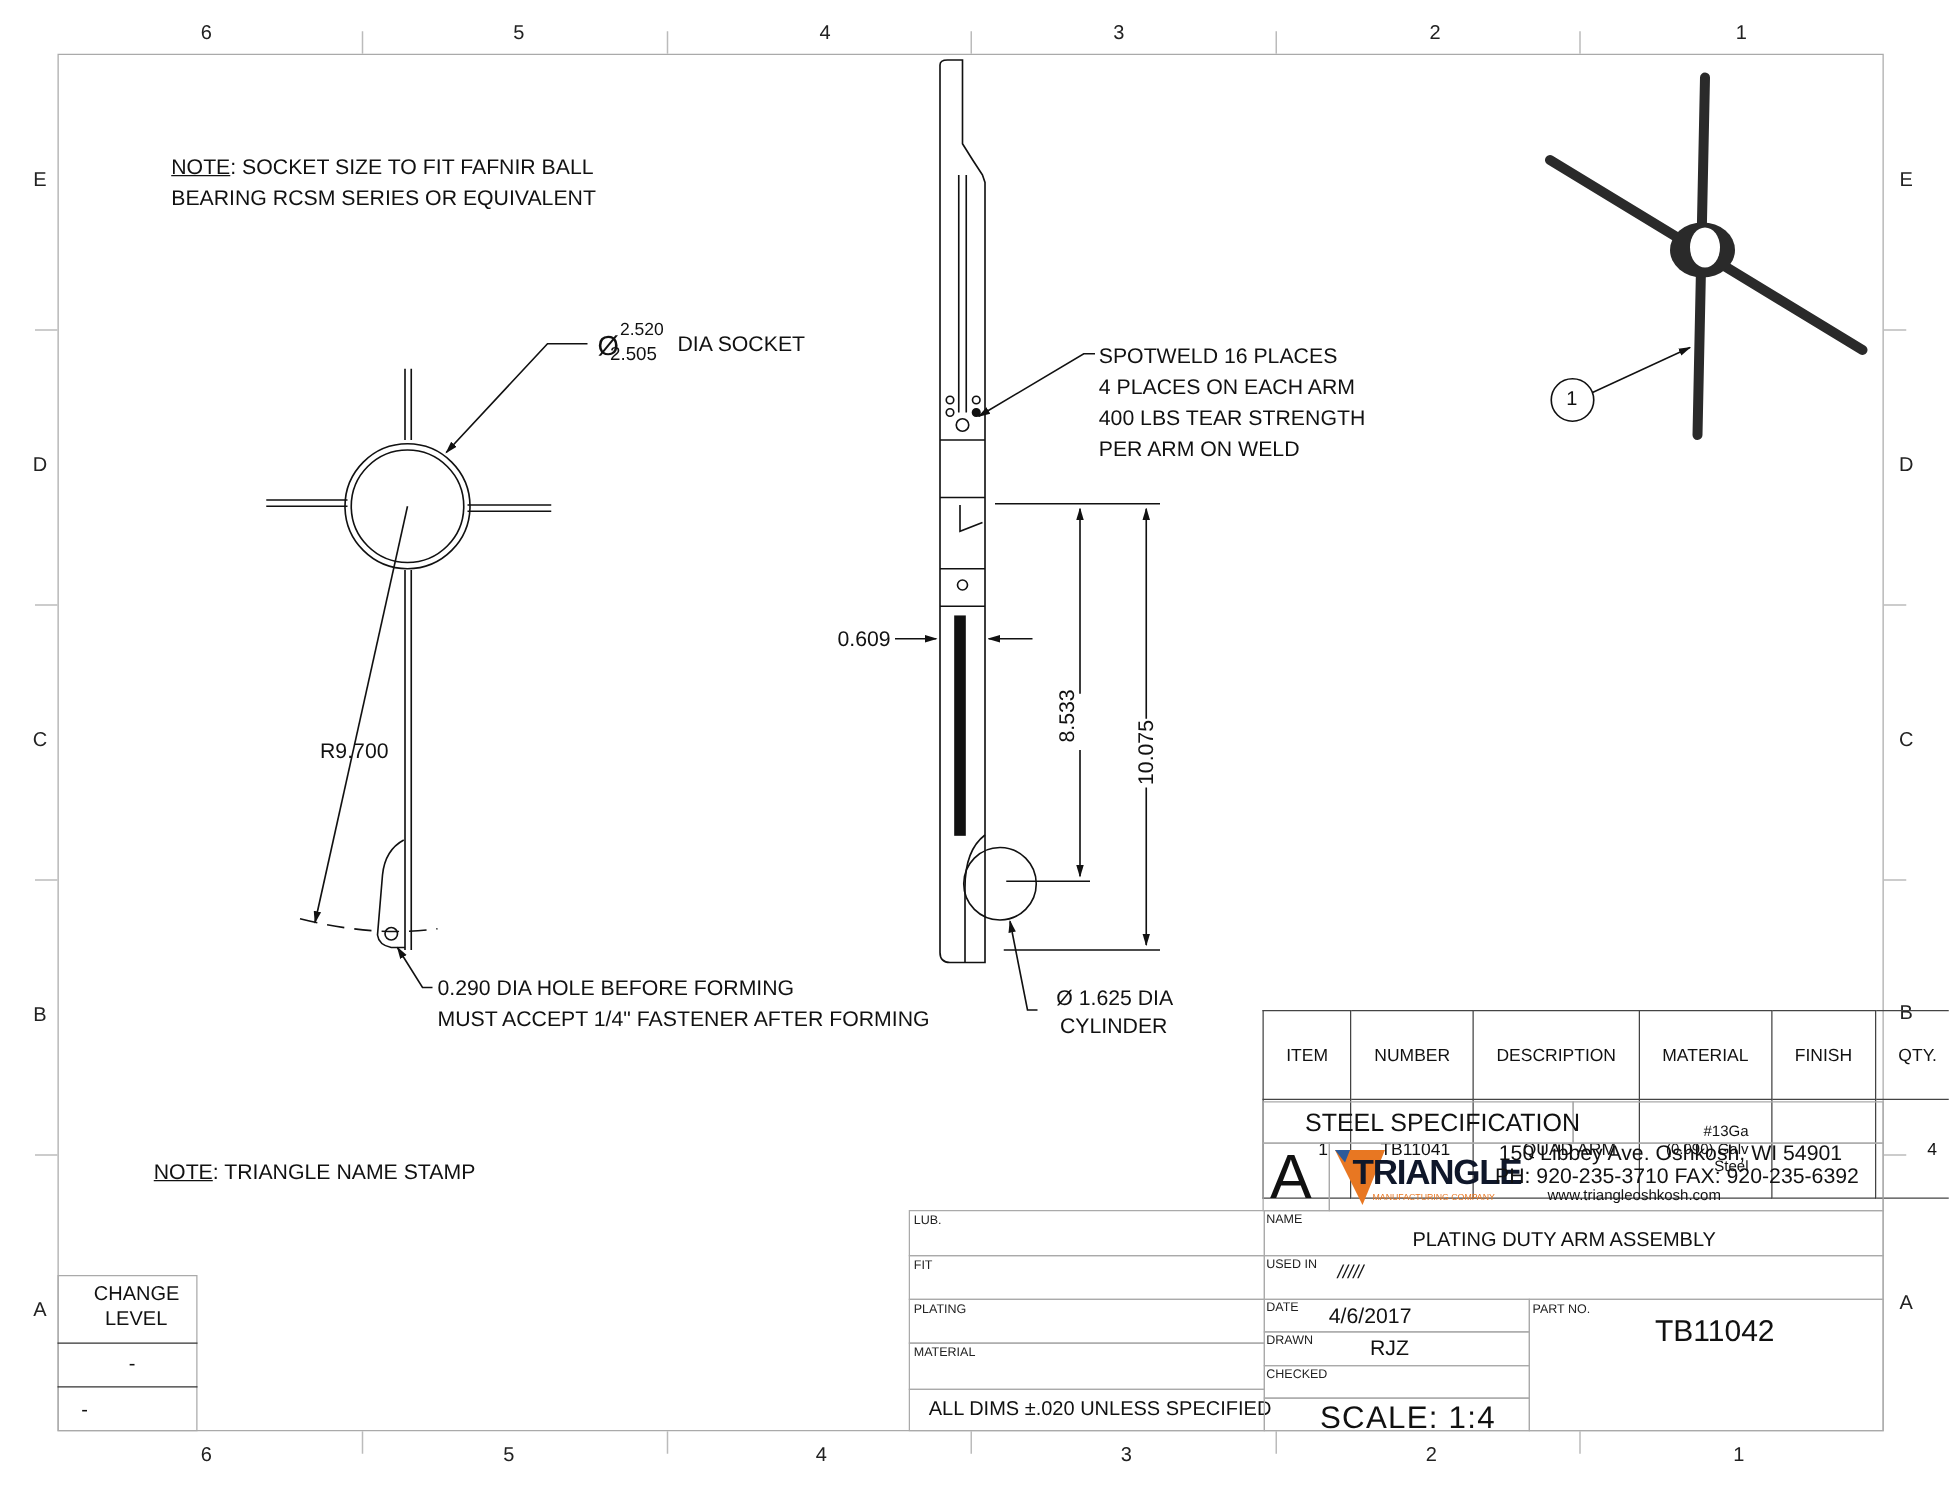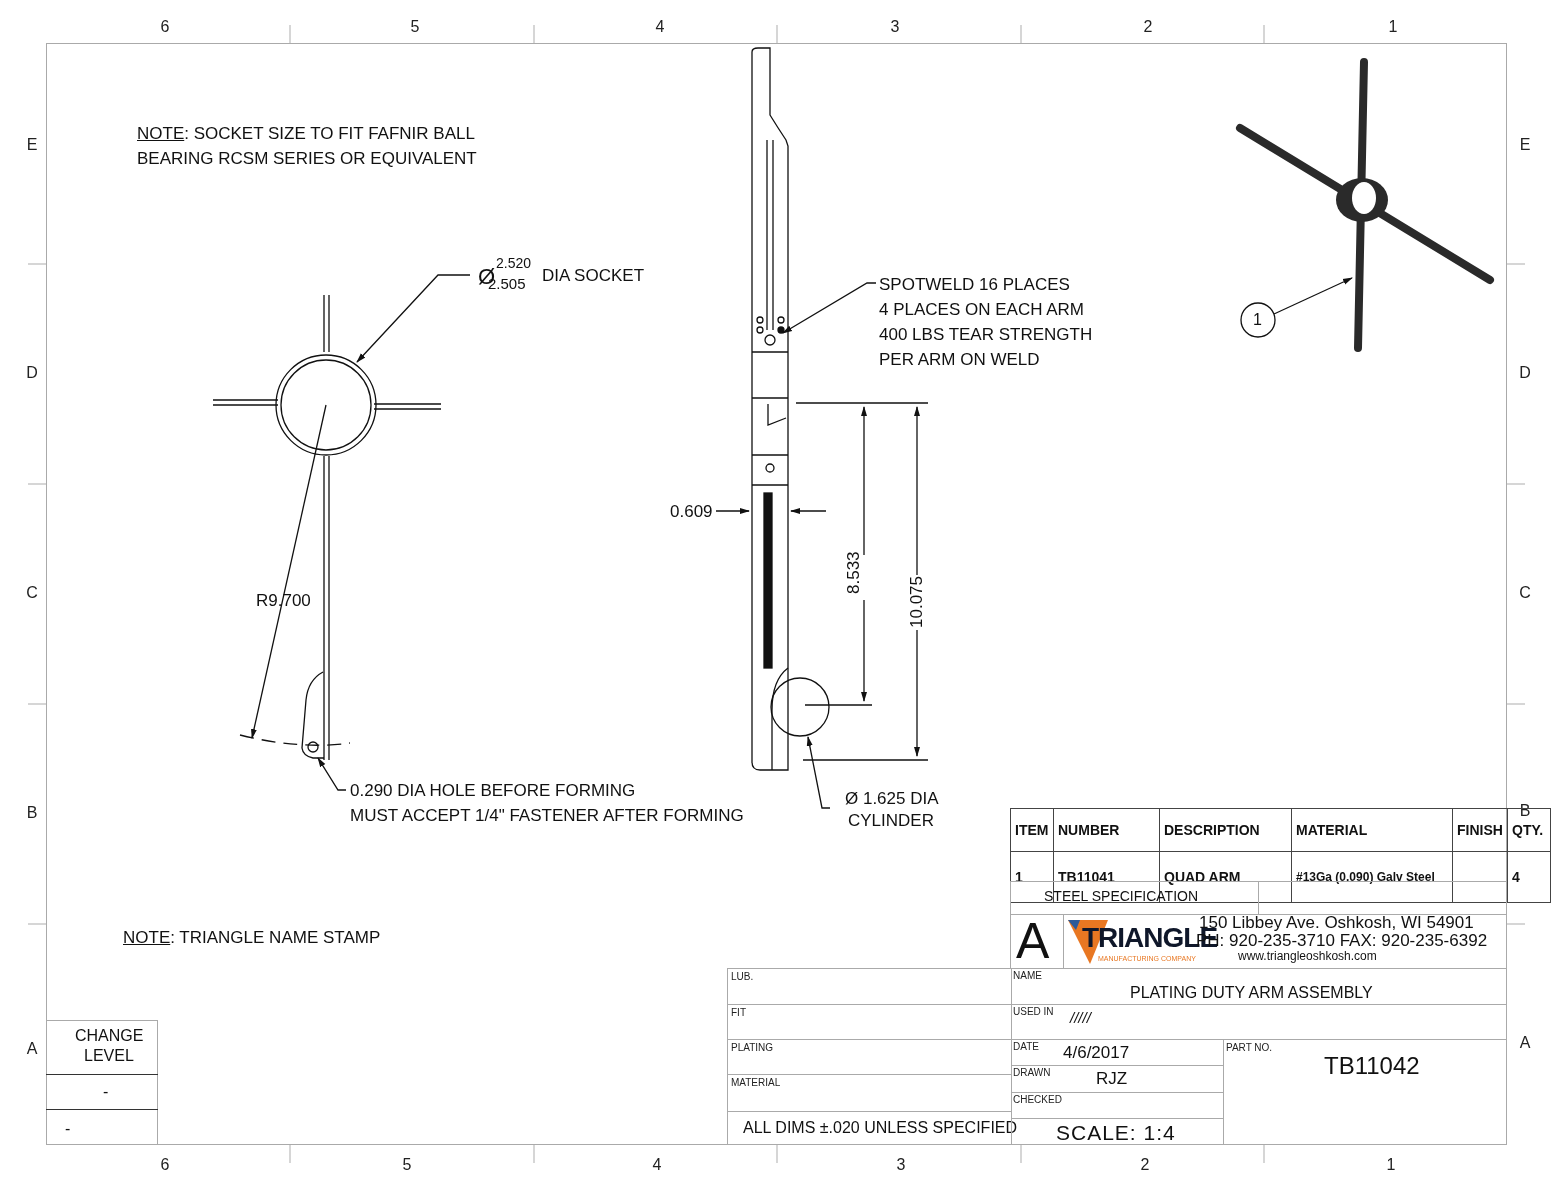--- a/index.html
+++ b/index.html
@@ -2,21 +2,21 @@
 <html><head>
 <meta charset="utf-8">
 <style>
   html,body{margin:0;padding:0;background:#fff;}
   body{width:1559px;height:1200px;position:relative;overflow:hidden;font-family:"Liberation Sans",sans-serif;color:#111;}
   .abs{position:absolute;}
   .zone{position:absolute;font-size:16px;color:#222;text-align:center;width:20px;}
   .t{position:absolute;white-space:nowrap;font-size:17px;line-height:1;}
   .u{text-decoration:underline;}
   table.bom{position:absolute;left:1010px;top:808px;border-collapse:collapse;font-size:14px;}
-  table.bom td{border:1.5px solid #444;text-align:left;height:34px;padding:4px;font-weight:bold;}
+  table.bom td{border:1.5px solid #444;text-align:right;height:34px;padding:18px;}
   table.bom tr.r2 td{height:42px;}
   .cell{position:absolute;border:1.5px solid #aaa;box-sizing:border-box;}
   .lbl{position:absolute;font-size:10px;color:#222;}
 </style>
 </head>
 <body>
 
 <div class="abs" style="left:46px;top:43px;width:1461px;height:1102px;border:1.5px solid #aaa;box-sizing:border-box;"></div>
 
 <svg class="abs" style="left:0;top:0" width="1559" height="1200">
@@ -177,21 +177,21 @@
     <td>QUAD ARM</td>
     <td style="font-size:12px">#13Ga (0.090) Galv Steel</td>
     <td></td>
     <td>4</td>
   </tr>
 </tbody>
   </table>
 
 <div class="cell" style="left:1010px;top:881px;width:249px;height:34px"></div>
 <div class="cell" style="left:1258px;top:881px;width:249px;height:34px"></div>
-<div class="t" style="left:1044px;top:889px;font-size:14px">STEEL SPECIFICATION</div>
+<div class="t" style="left:1044px;top:889px;font-size:20px">STEEL SPECIFICATION</div>
 
 <div class="cell" style="left:1010px;top:914px;width:54px;height:55px"></div>
 <div class="cell" style="left:1063px;top:914px;width:444px;height:55px"></div>
 <div class="t" style="left:1016px;top:916px;font-size:50px;font-weight:normal">A</div>
 <div class="abs" style="left:1068px;top:918px;width:126px;height:48px;">
   <svg width="126" height="48" style="position:absolute;left:0;top:0">
     <polygon points="0,2 40,2 22,46" fill="#e87722"></polygon>
     <polygon points="0,2 12,2 8,12" fill="#2b5a9a"></polygon>
   </svg>
   <div class="t" style="left:14px;top:6px;font-size:28px;font-weight:bold;color:#0f172a;letter-spacing:-1px">TRIANGLE</div>
@@ -221,21 +221,21 @@
 <div class="cell" style="left:1223px;top:1039px;width:284px;height:106px"></div>
 <div class="lbl" style="left:1013px;top:970px">NAME</div>
 <div class="t" style="left:1130px;top:985px;font-size:16px">PLATING DUTY ARM ASSEMBLY</div>
 <div class="lbl" style="left:1013px;top:1006px">USED IN</div>
 <div class="t" style="left:1070px;top:1010px;font-size:15px;font-style:italic">/////</div>
 <div class="lbl" style="left:1013px;top:1041px">DATE</div>
 <div class="t" style="left:1063px;top:1044px;font-size:17px">4/6/2017</div>
 <div class="lbl" style="left:1013px;top:1067px">DRAWN</div>
 <div class="t" style="left:1096px;top:1070px;font-size:17px">RJZ</div>
 <div class="lbl" style="left:1013px;top:1094px">CHECKED</div>
-<div class="t" style="left:1056px;top:1122px;font-size:21px;letter-spacing:1px">SCALE: 1:4</div>
+<div class="t" style="left:1056px;top:1122px;font-size:25px;letter-spacing:1px">SCALE: 1:4</div>
 <div class="lbl" style="left:1226px;top:1042px">PART NO.</div>
 <div class="t" style="left:1324px;top:1054px;font-size:24px">TB11042</div>
 
 <div class="cell" style="left:46px;top:1020px;width:112px;height:125px"></div>
 <div class="abs" style="left:46px;top:1074px;width:112px;border-top:1.8px solid #333"></div>
 <div class="abs" style="left:46px;top:1109px;width:112px;border-top:1.8px solid #333"></div>
 <div class="t" style="left:75px;top:1028px;font-size:16px">CHANGE</div>
 <div class="t" style="left:84px;top:1048px;font-size:16px">LEVEL</div>
 <div class="t" style="left:103px;top:1084px;font-size:16px">-</div>
 <div class="t" style="left:65px;top:1121px;font-size:16px">-</div>

